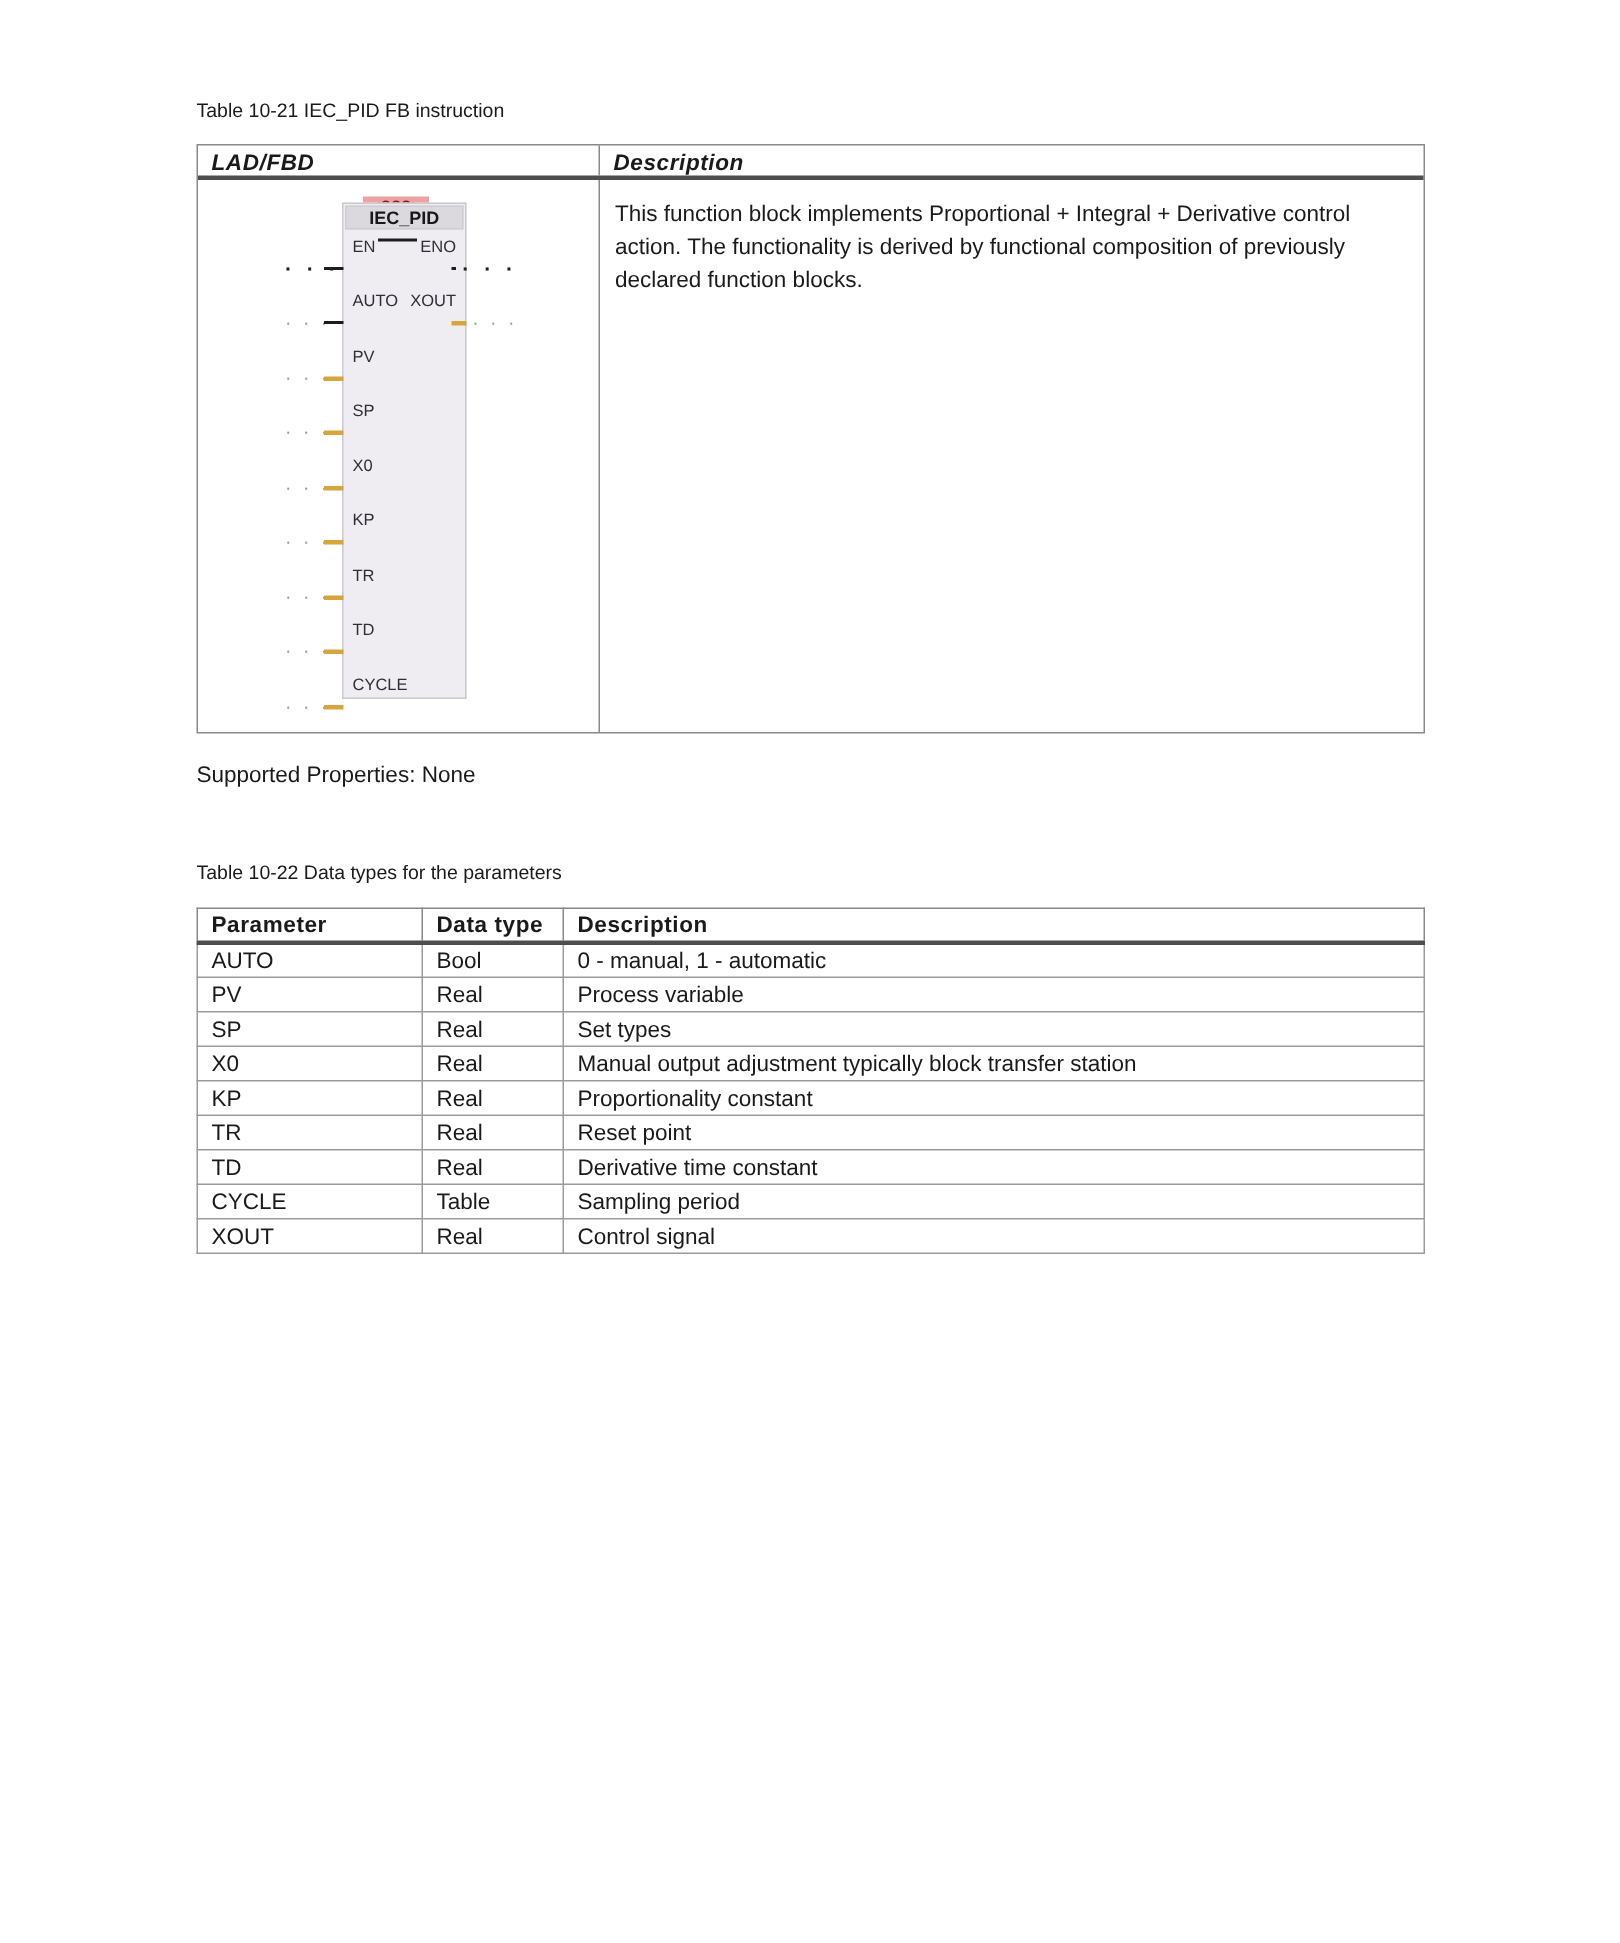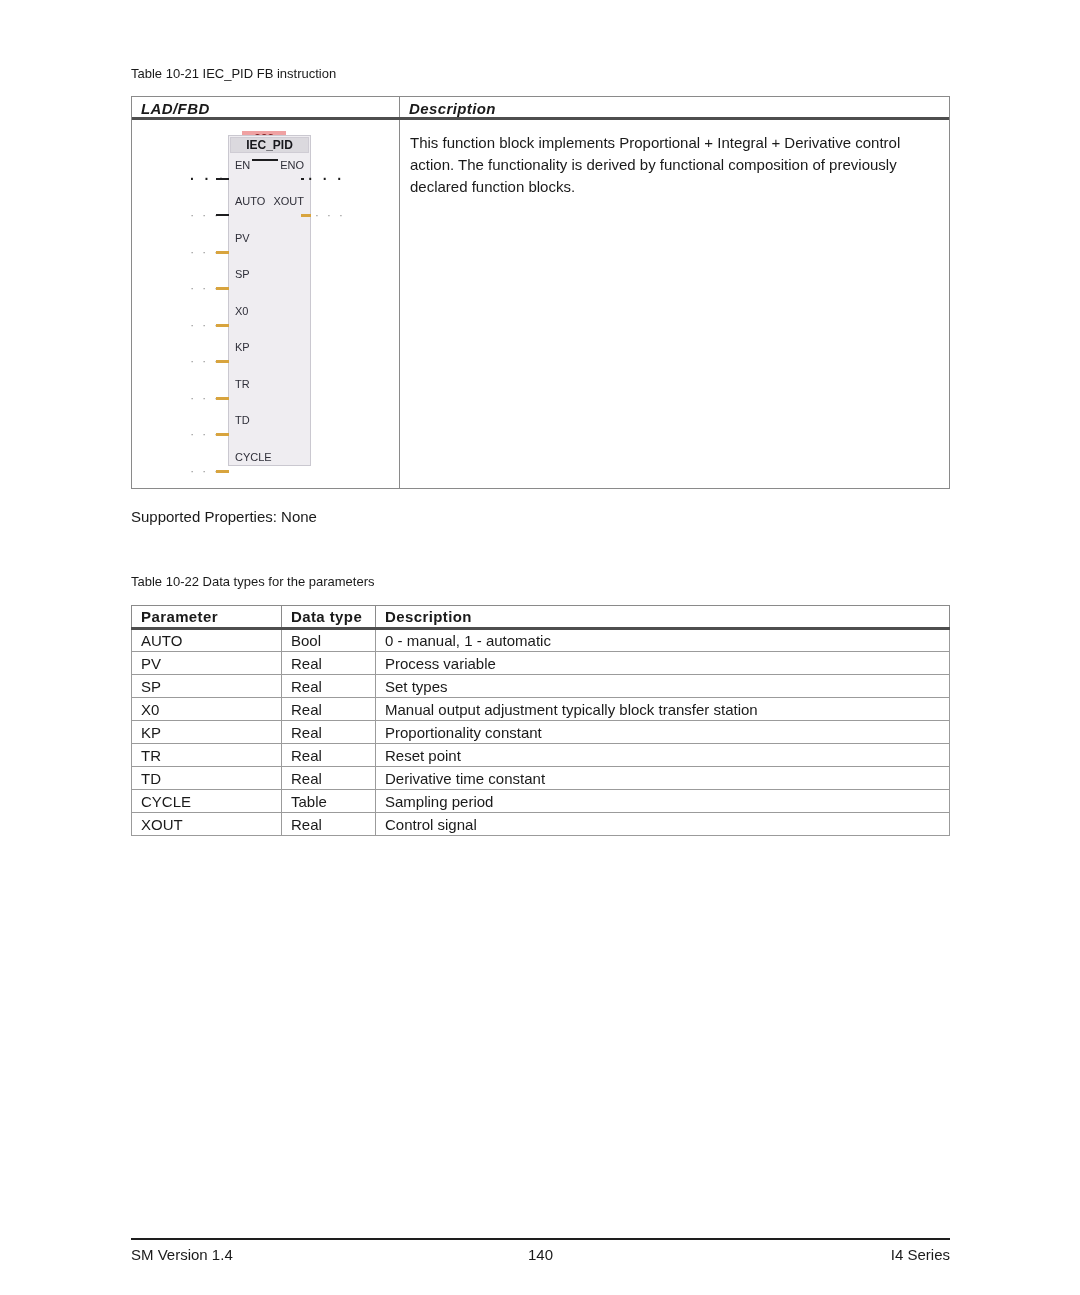--- a/index.html
+++ b/index.html
@@ -242,19 +242,14 @@
           <td>Sampling period</td>
         </tr>
       <tr>
           <td>XOUT</td>
           <td>Real</td>
           <td>Control signal</td>
         </tr>
     </tbody>
   </table>
 
-  <div class="footer">
-    <span class="f-left">SM Version 1.4</span>
-    <span class="f-center">140</span>
-    <span class="f-right">I4 Series</span>
-  </div>
 
 </div>
 
 </body></html>

